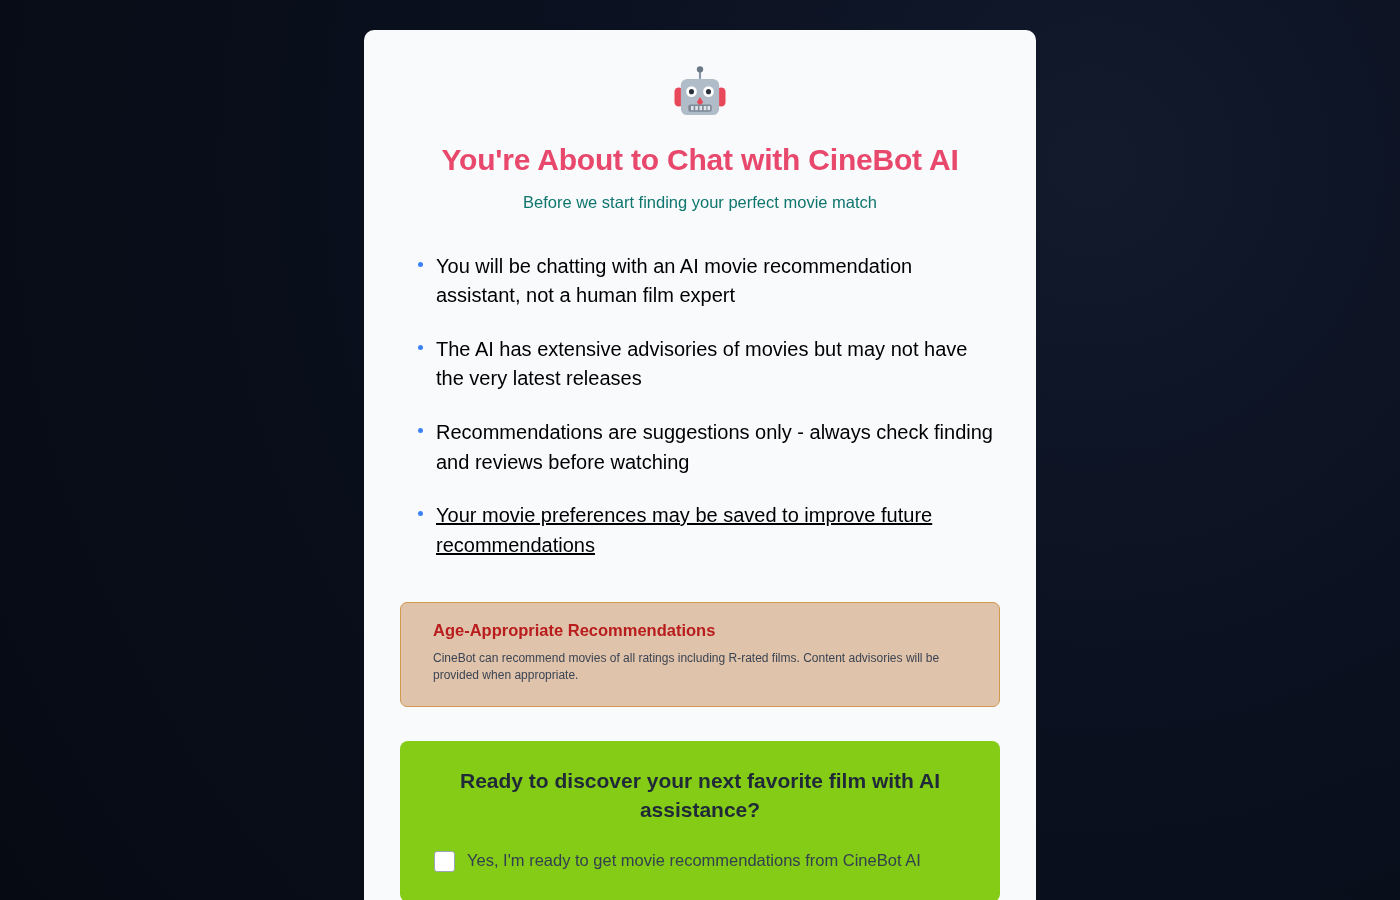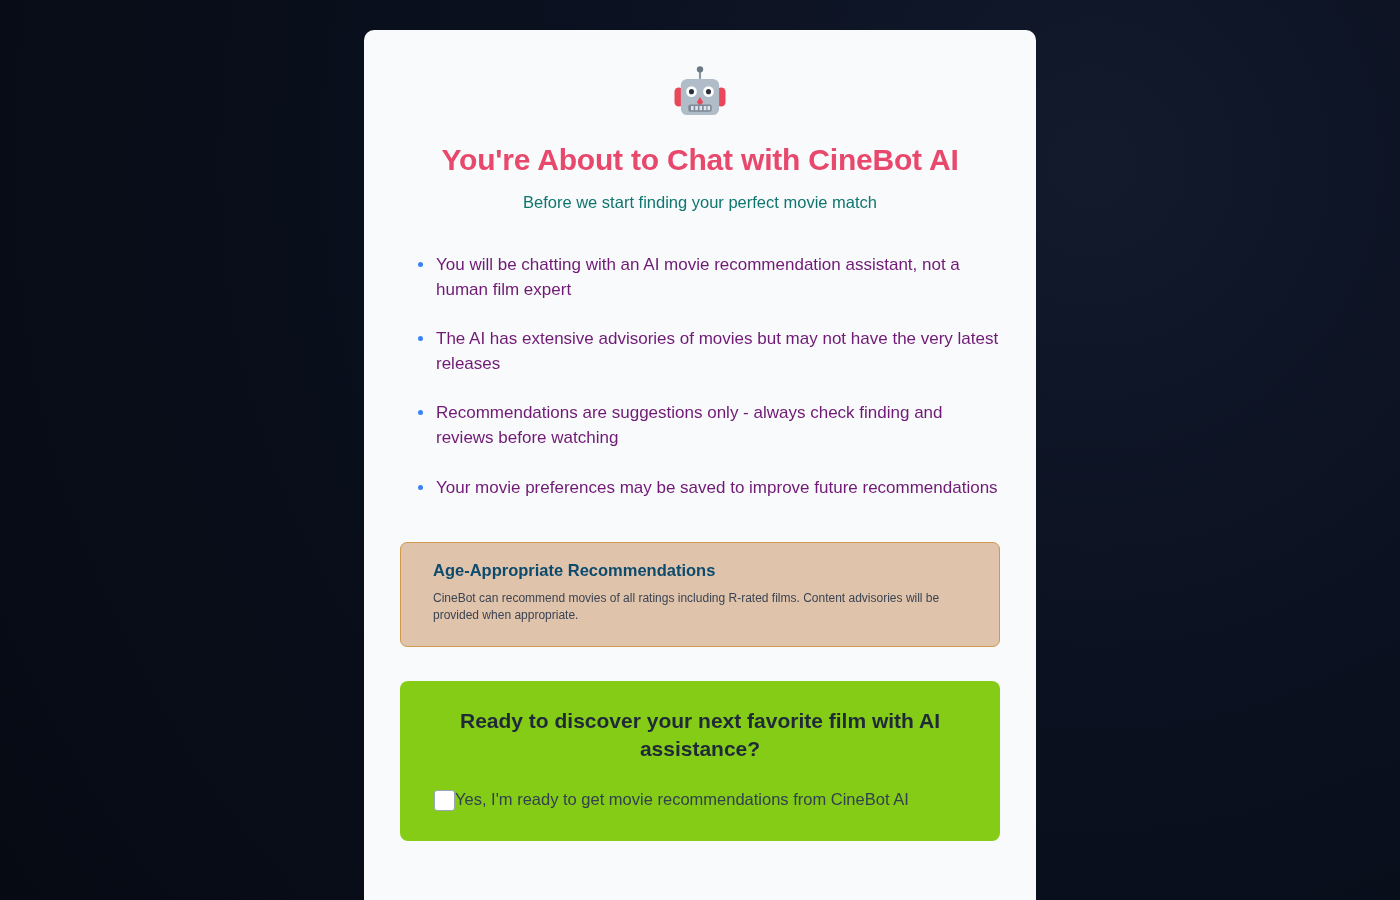--- a/index.html
+++ b/index.html
@@ -54,25 +54,25 @@
   }
   .bullets {
     list-style: none;
     margin: 40px 0 0 0;
     padding: 0 0 0 18px;
   }
   .bullets li {
     position: relative;
     margin: 0 0 24px 0;
     padding-left: 18px;
-    font-size: 17px;
+    font-size: 20px;
     line-height: 1.48;
-    color: #701a75;
+    color: #000000;
   }
-  .bullets li:last-child { margin-bottom: 0; }
+  .bullets li:last-child { margin-bottom: 0; text-decoration: underline; }
   .bullets li::before {
     content: "";
     position: absolute;
     left: 0;
     top: 10px;
     width: 5px;
     height: 5px;
     border-radius: 50%;
     background: #3b82f6;
   }
@@ -80,21 +80,21 @@
     margin-top: 42px;
     background: #e0c3ab;
     border: 1px solid #d19a4e;
     border-radius: 7px;
     padding: 18px 32px 22px 32px;
   }
   .notice-title {
     margin: 0 0 10px 0;
     font-size: 16.5px;
     font-weight: bold;
-    color: #0c4a6e;
+    color: #b91c1c;
   }
   .notice-body {
     margin: 0;
     font-size: 12px;
     line-height: 1.42;
     color: #3b4452;
   }
   .cta {
     margin-top: 34px;
     background: #84cc16;
@@ -105,20 +105,21 @@
     margin: 0;
     text-align: center;
     font-size: 21px;
     line-height: 1.35;
     font-weight: bold;
     color: #1f2937;
   }
   .consent-row {
     display: flex;
     align-items: flex-start;
+    gap: 12px;
     margin-top: 26px;
     padding-left: 4px;
   }
   .checkbox {
     flex: 0 0 auto;
     width: 21px;
     height: 21px;
     border: 1px solid #9aa6b5;
     border-radius: 3px;
     background: #ffffff;

